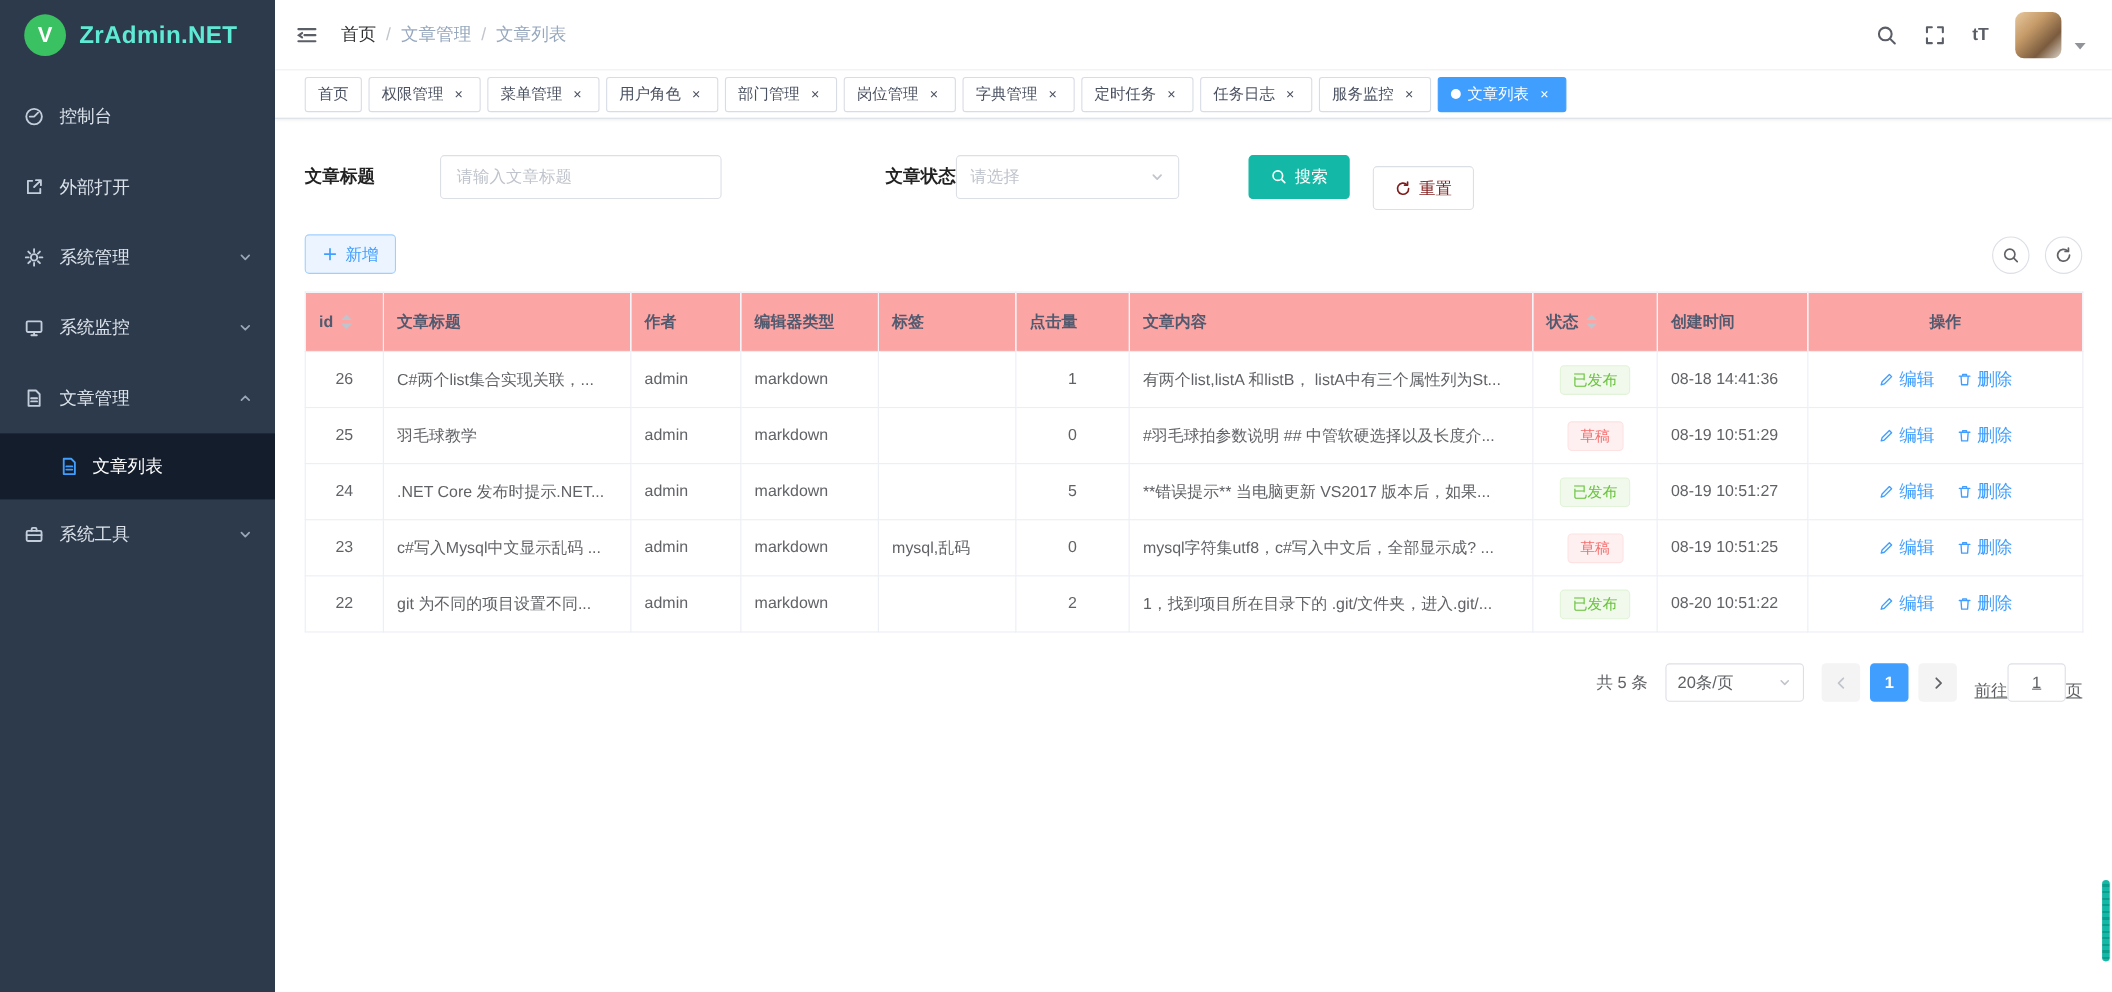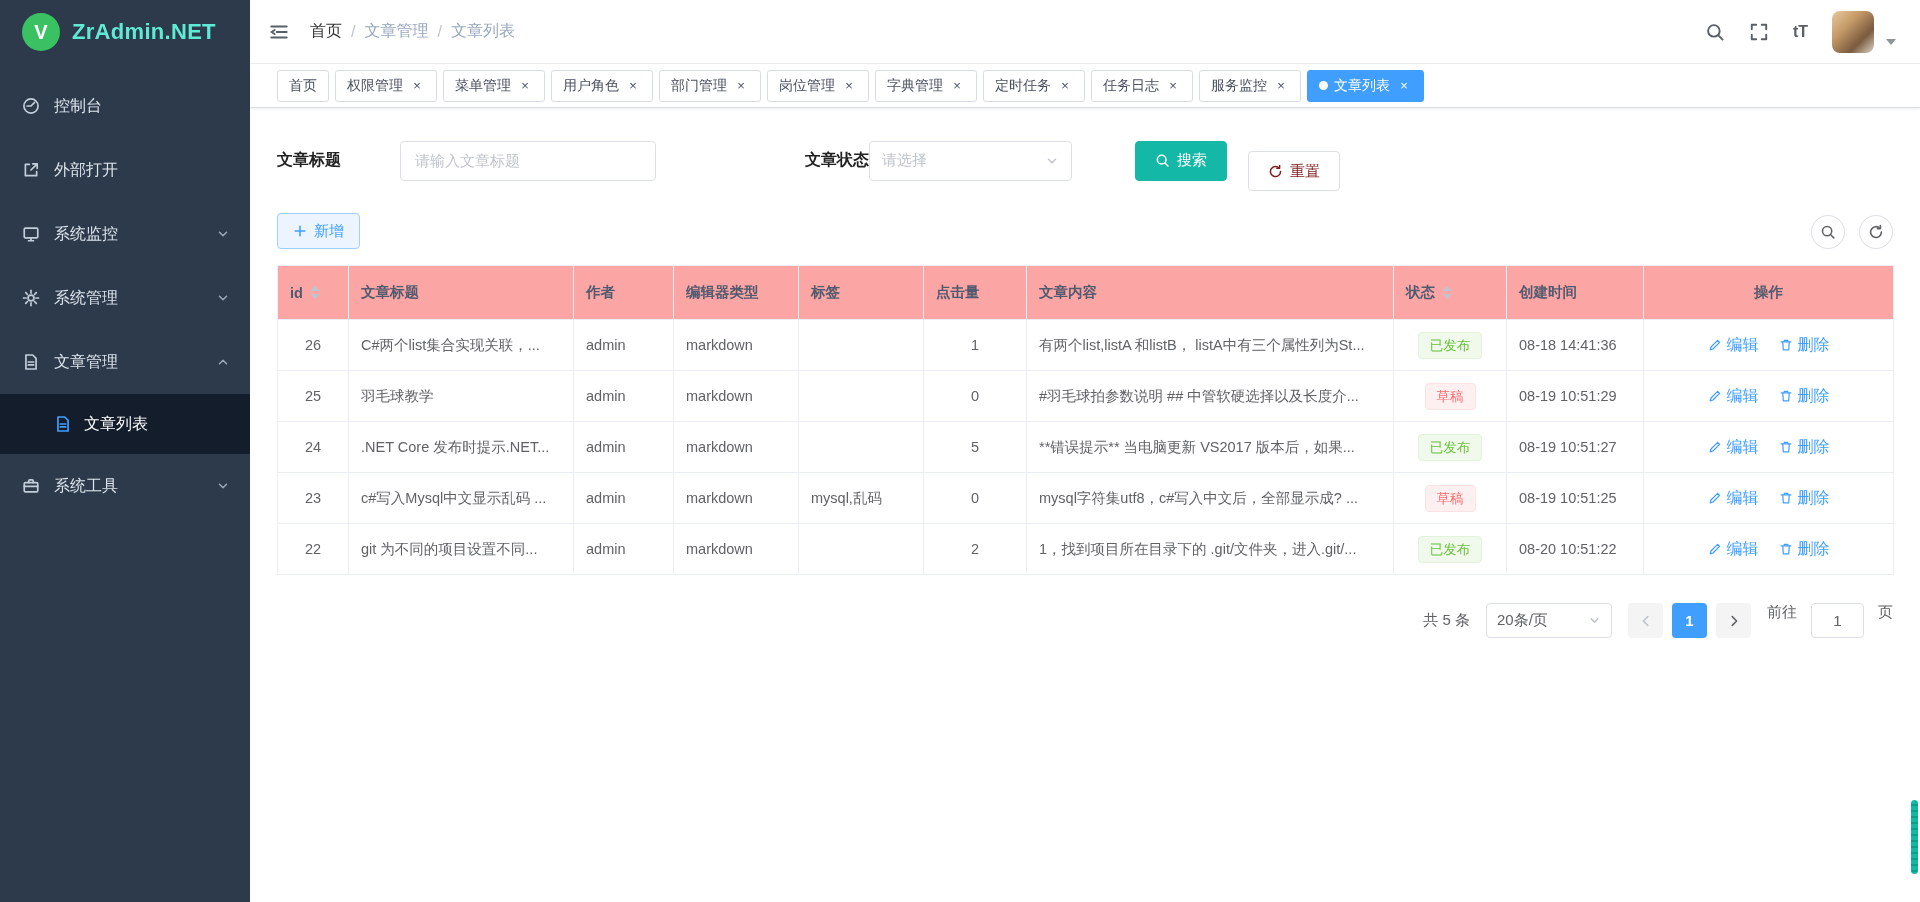--- a/index.html
+++ b/index.html
@@ -98,21 +98,21 @@
   .pagination { margin-top:28px; display:flex; align-items:center; justify-content:flex-end; gap:16px;
                 font-size:15px; color:#606266; }
   .size-select { width:126px; height:35px; border:1px solid #dcdfe6; border-radius:4px; padding:0 10px;
                  display:flex; align-items:center; justify-content:space-between; cursor:pointer; }
   .size-select .chev { color:#c0c4cc; display:flex; }
   .pager { display:flex; align-items:center; gap:9px; }
   .page-btn { width:35px; height:35px; border:none; border-radius:4px; background:#f4f4f5; display:flex;
               align-items:center; justify-content:center; cursor:pointer; color:#606266; font-family:inherit; }
   .page-btn.disabled { color:#c0c4cc; }
   .page-btn.number { background:#409eff; color:#fff; font-size:15px; font-weight:bold; }
-  .goto-wrap { display:flex; align-items:flex-start; gap:14px; }
+  .goto-wrap { display:flex; align-items:flex-end; gap:0;text-decoration:underline; }
   .goto-input { width:53px; height:35px; border:1px solid #dcdfe6; border-radius:4px; text-align:center;
                 font-size:15px; color:#606266; outline:none; font-family:inherit; }
 
   .mini-scrollbar { position:fixed; right:2px; bottom:28px; width:7px; height:74px; border-radius:4px;
                     background:repeating-linear-gradient(180deg,#14b8a6 0 4px,#0b9e8d 4px 6px); cursor:pointer; }
 </style>
 </head>
 <body>
 
 <div class="app">
@@ -139,41 +139,41 @@
           <svg width="18" height="18" viewBox="0 0 16 16" fill="none" stroke="currentColor" stroke-width="1.5" stroke-linecap="round" stroke-linejoin="round">
               <path d="M6.5 3H3v10h10V9.5"></path>
               <path d="M9.5 2.5h4v4M13.2 2.8L8 8"></path>
             </svg>
         </span>
         <span class="mi-label">外部打开</span>
       </div>
 
       <div class="menu-item">
         <span class="mi-icon">
+          <svg width="18" height="18" viewBox="0 0 16 16" fill="none" stroke="currentColor" stroke-width="1.5" stroke-linecap="round">
+              <circle cx="8" cy="8" r="2.6"></circle>
+              <path d="M8 1.3V3.6M8 12.4v2.3M1.3 8h2.3M12.4 8h2.3M3.3 3.3l1.6 1.6M11.1 11.1l1.6 1.6M12.7 3.3l-1.6 1.6M4.9 11.1l-1.6 1.6"></path>
+            </svg>
+        </span>
+        <span class="mi-label">系统管理</span>
+        <span class="mi-arrow">
+          <svg width="14" height="14" viewBox="0 0 16 16" fill="none" stroke="currentColor" stroke-width="1.8" stroke-linecap="round" stroke-linejoin="round">
+              <path d="M4 6l4 4 4-4"></path>
+            </svg>
+        </span>
+      </div>
+
+      <div class="menu-item">
+        <span class="mi-icon">
           <svg width="18" height="18" viewBox="0 0 16 16" fill="none" stroke="currentColor" stroke-width="1.5" stroke-linecap="round" stroke-linejoin="round">
               <rect x="2" y="2.8" width="12" height="8.6" rx="1"></rect>
               <path d="M5.8 14h4.4M8 11.4V14"></path>
             </svg>
         </span>
         <span class="mi-label">系统监控</span>
-        <span class="mi-arrow">
-          <svg width="14" height="14" viewBox="0 0 16 16" fill="none" stroke="currentColor" stroke-width="1.8" stroke-linecap="round" stroke-linejoin="round">
-              <path d="M4 6l4 4 4-4"></path>
-            </svg>
-        </span>
-      </div>
-
-      <div class="menu-item">
-        <span class="mi-icon">
-          <svg width="18" height="18" viewBox="0 0 16 16" fill="none" stroke="currentColor" stroke-width="1.5" stroke-linecap="round">
-              <circle cx="8" cy="8" r="2.6"></circle>
-              <path d="M8 1.3V3.6M8 12.4v2.3M1.3 8h2.3M12.4 8h2.3M3.3 3.3l1.6 1.6M11.1 11.1l1.6 1.6M12.7 3.3l-1.6 1.6M4.9 11.1l-1.6 1.6"></path>
-            </svg>
-        </span>
-        <span class="mi-label">系统管理</span>
         <span class="mi-arrow">
           <svg width="14" height="14" viewBox="0 0 16 16" fill="none" stroke="currentColor" stroke-width="1.8" stroke-linecap="round" stroke-linejoin="round">
               <path d="M4 6l4 4 4-4"></path>
             </svg>
         </span>
       </div>
 
       <div class="menu-item">
         <span class="mi-icon">
           <svg width="18" height="18" viewBox="0 0 16 16" fill="none" stroke="currentColor" stroke-width="1.5" stroke-linecap="round" stroke-linejoin="round">

